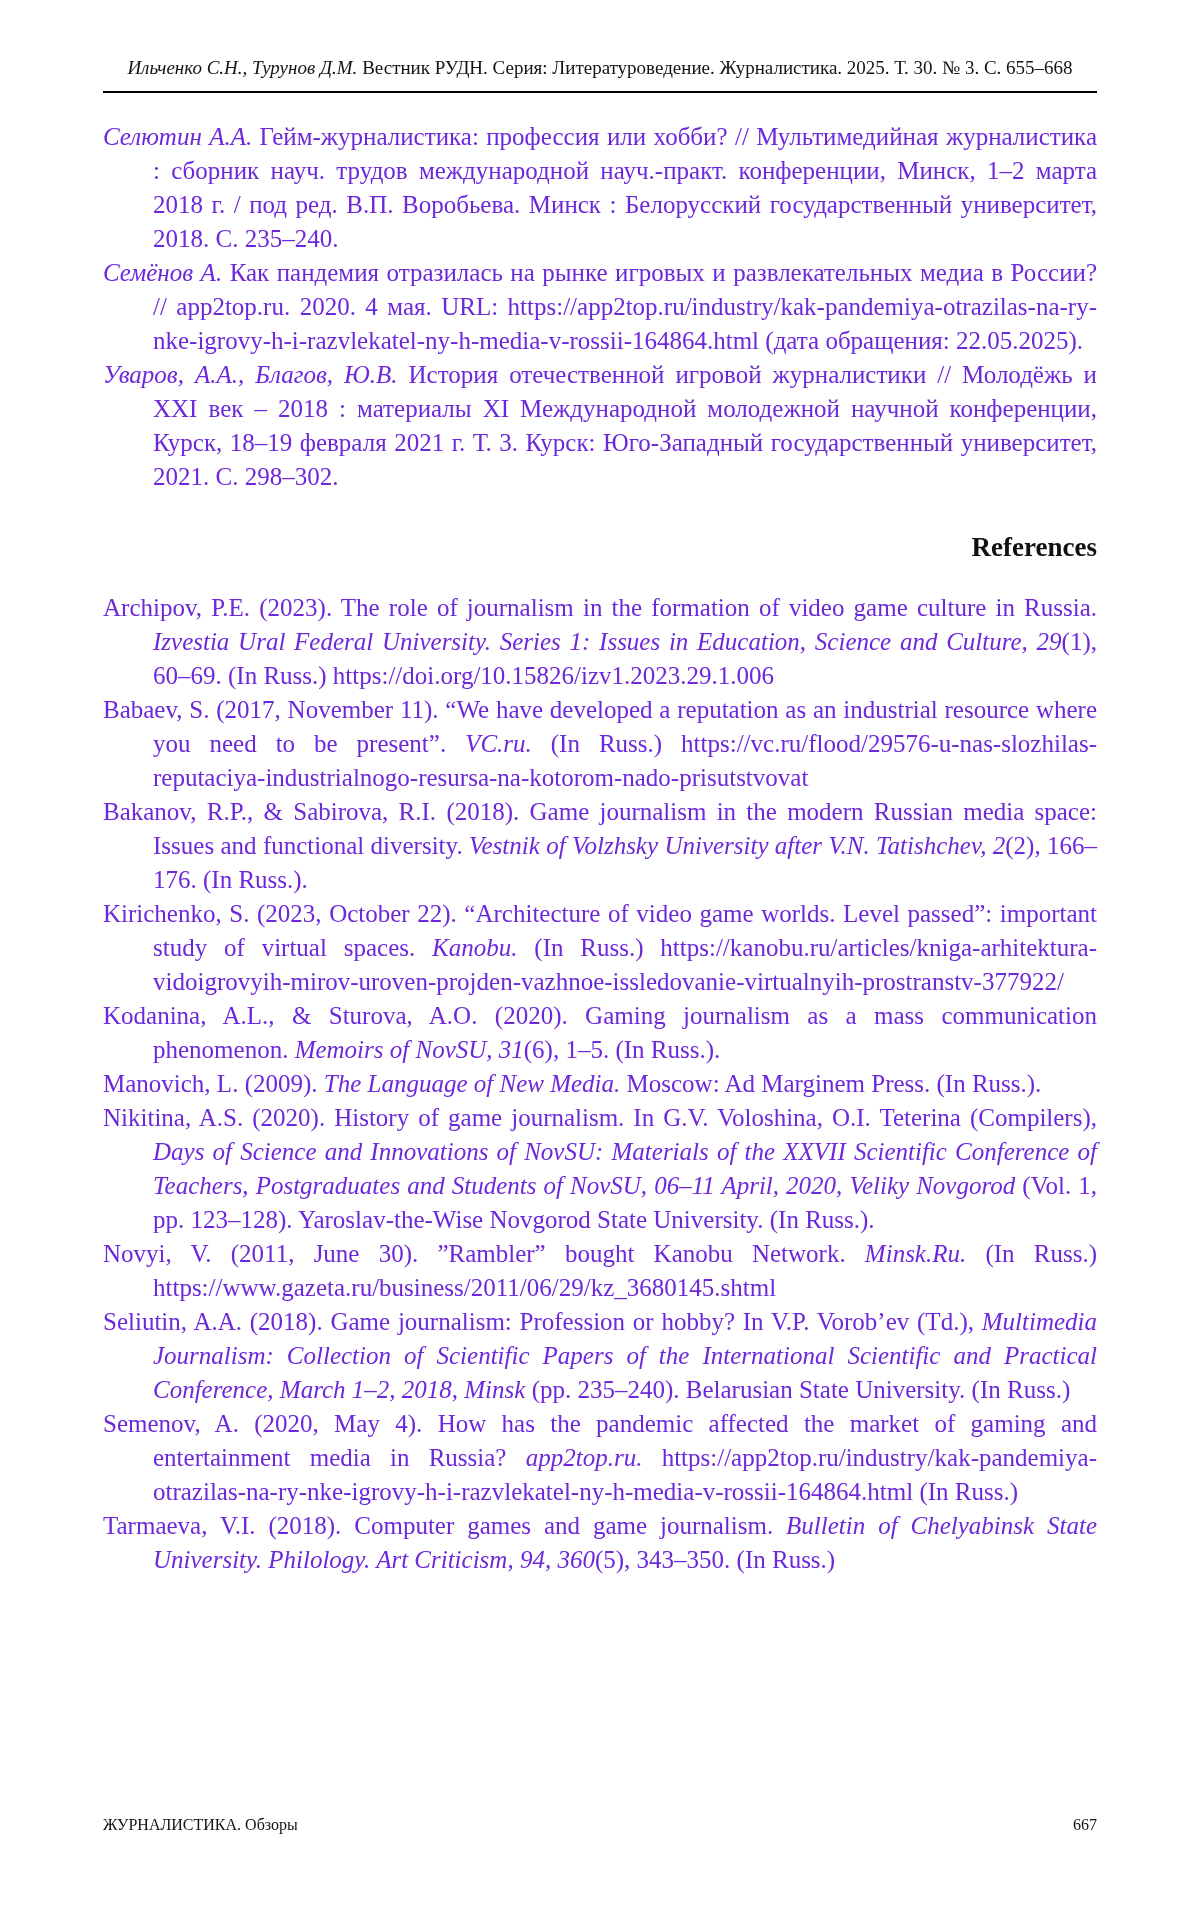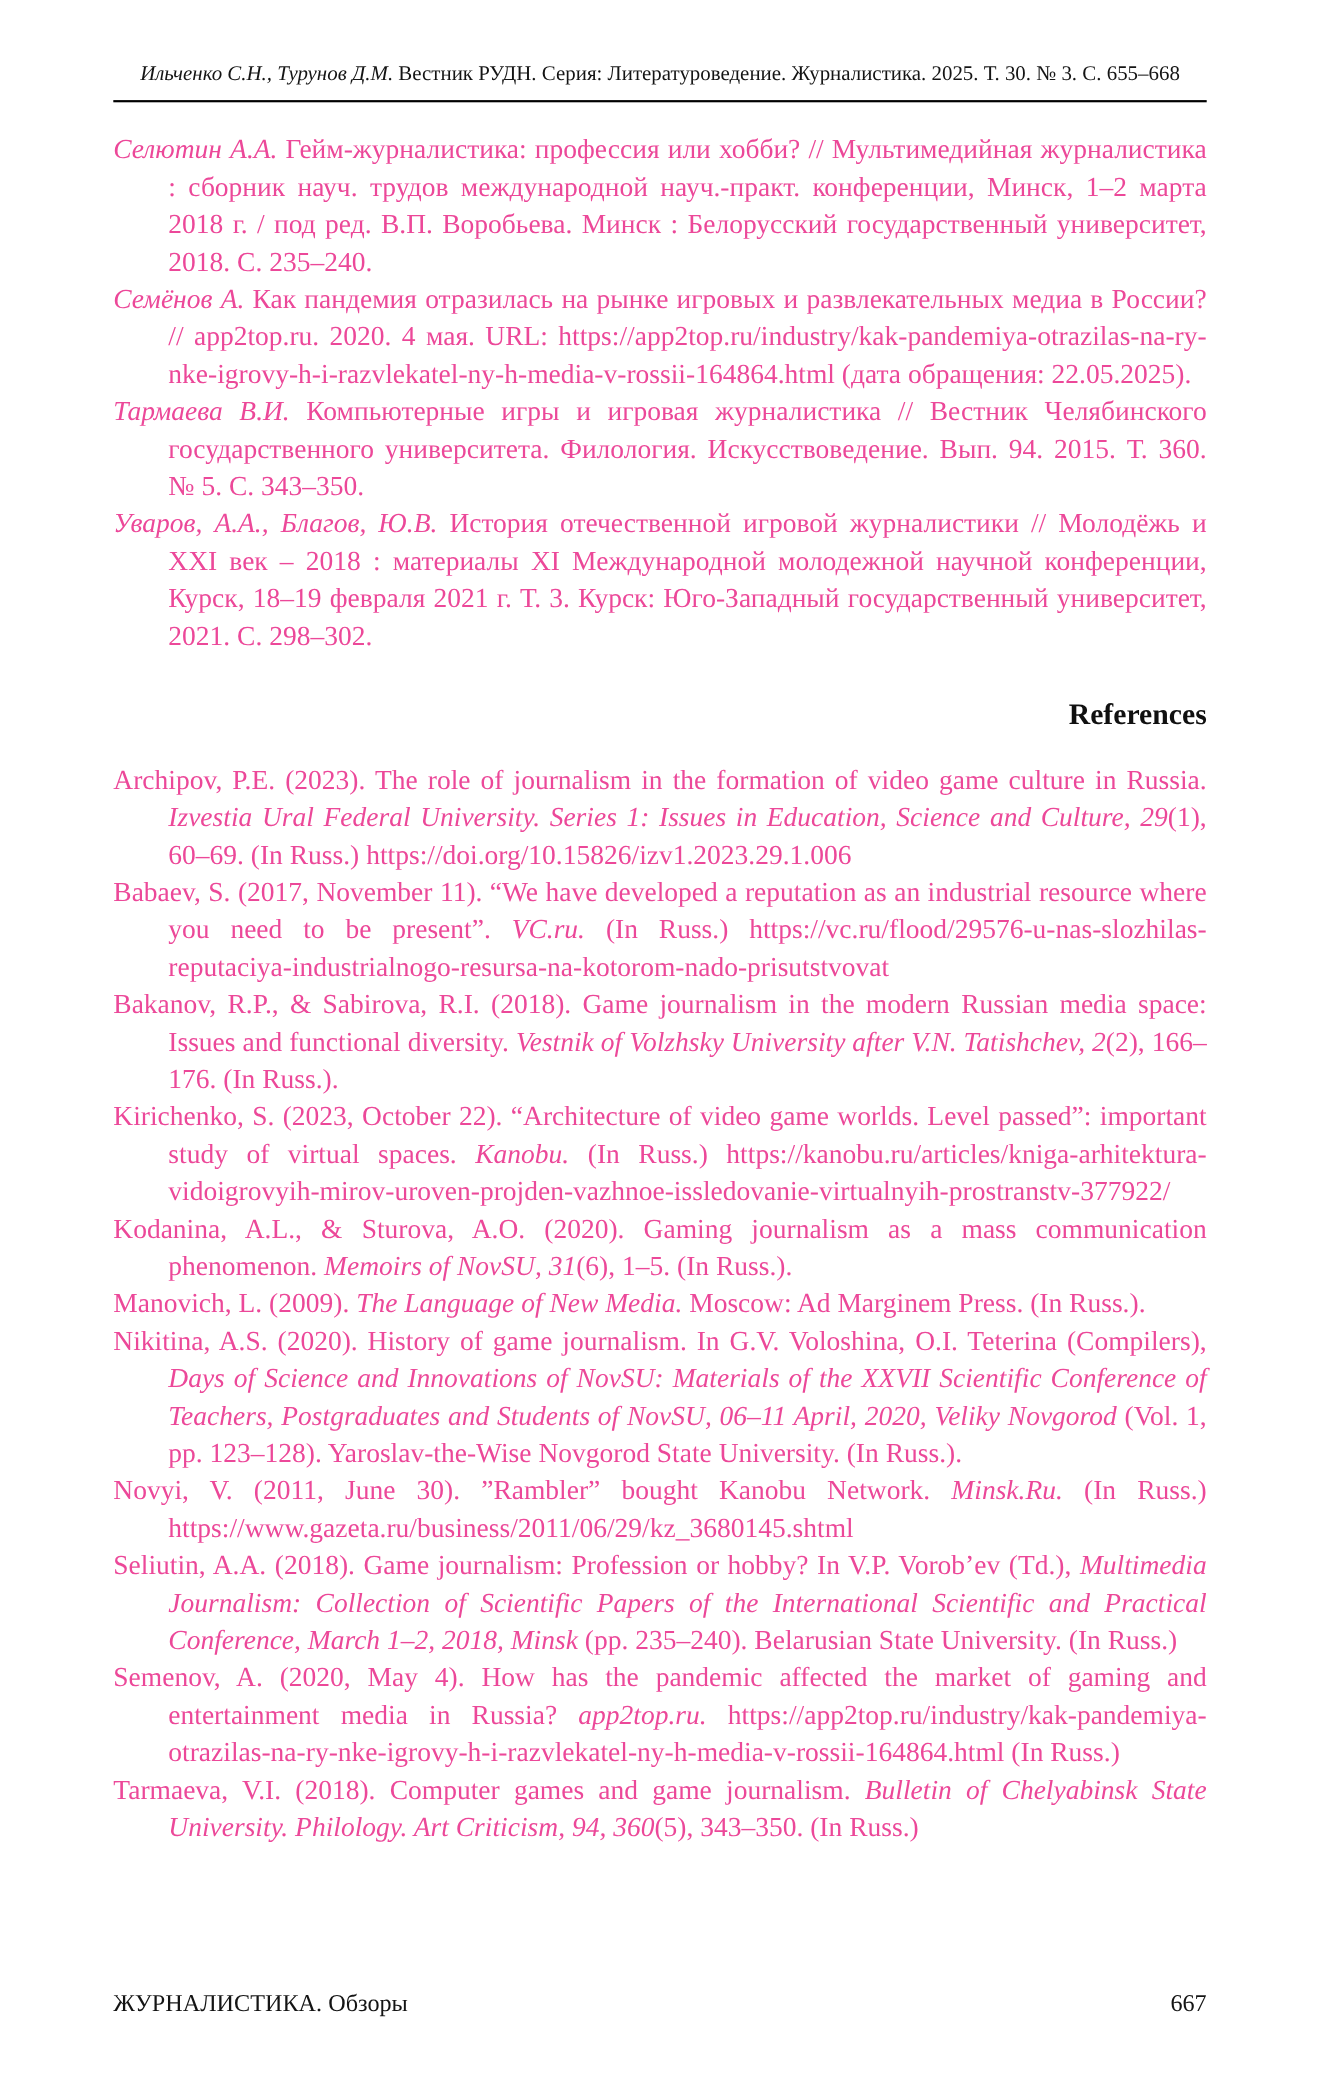--- a/index.html
+++ b/index.html
@@ -42,55 +42,54 @@
     margin-top: 27px;
   }
   .ref {
     margin: 0;
     font-size: 25px;
     line-height: 1.36;
     text-align: justify;
     padding-left: 50px;
     text-indent: -50px;
     overflow-wrap: break-word;
-    color: #ec4899;
+    color: #6d28d9;
   }
   .ref em {
     font-style: italic;
   }
   .references-heading {
     text-align: right;
     font-size: 27px;
     font-weight: bold;
     margin: 38px 0 28px 0;
     color: #101010;
   }
   .page-footer {
     margin-top: auto;
     padding-top: 30px;
     display: flex;
     justify-content: space-between;
     align-items: baseline;
-    font-size: 22px;
+    font-size: 16px;
     color: #141414;
   }
 </style>
 </head>
 <body>
 
 <div class="page">
 
   <div class="running-header"><span class="authors">Ильченко С.Н., Турунов Д.М.</span><span> Вестник РУДН. Серия: Литературоведение. Журналистика. 2025. Т. 30. № 3. С. 655–668</span></div>
 
   <hr class="header-rule">
 
   <div class="refs refs-ru" id="refs-ru">
       <p class="ref"><em>Селютин А.А.</em><span> Гейм-журналистика: профессия или хобби? // Мультимедийная журналистика : сборник науч. трудов международной науч.-практ. конференции, Минск, 1–2 марта 2018 г. / под ред. В.П. Воробьева. Минск : Белорусский государственный университет, 2018. С. 235–240.</span></p>
       <p class="ref"><em>Семёнов А.</em><span> Как пандемия отразилась на рынке игровых и развлекательных медиа в России? // app2top.ru. 2020. 4 мая. URL: https://app2top.ru/industry/kak-pandemiya-otrazilas-na-ry-nke-igrovy-h-i-razvlekatel-ny-h-media-v-rossii-164864.html (дата обращения: 22.05.2025).</span></p>
-      <p class="ref"><em>Тармаева В.И.</em><span> Компьютерные игры и игровая журналистика // Вестник Челябинского государственного университета. Филология. Искусствоведение. Вып. 94. 2015. Т. 360. № 5. С. 343–350.</span></p>
       <p class="ref"><em>Уваров, А.А., Благов, Ю.В.</em><span> История отечественной игровой журналистики // Молодёжь и XXI век – 2018 : материалы XI Международной молодежной научной конференции, Курск, 18–19 февраля 2021 г. Т. 3. Курск: Юго-Западный государственный университет, 2021. С. 298–302.</span></p>
     </div>
 
   <h2 class="references-heading">References</h2>
 
   <div class="refs refs-en" id="refs-en">
       <p class="ref"><span>Archipov, P.E. (2023). The role of journalism in the formation of video game culture in Russia. </span><em>Izvestia Ural Federal University. Series 1: Issues in Education, Science and Culture, 29</em><span>(1), 60–69. (In Russ.) https://doi.org/10.15826/izv1.2023.29.1.006</span></p>
       <p class="ref"><span>Babaev, S. (2017, November 11). “We have developed a reputation as an industrial resource where you need to be present”. </span><em>VC.ru.</em><span> (In Russ.) https://vc.ru/flood/29576-u-nas-slozhilas-reputaciya-industrialnogo-resursa-na-kotorom-nado-prisutstvovat</span></p>
       <p class="ref"><span>Bakanov, R.P., &amp; Sabirova, R.I. (2018). Game journalism in the modern Russian media space: Issues and functional diversity. </span><em>Vestnik of Volzhsky University after V.N. Tatishchev, 2</em><span>(2), 166–176. (In Russ.).</span></p>
       <p class="ref"><span>Kirichenko, S. (2023, October 22). “Architecture of video game worlds. Level passed”: important study of virtual spaces. </span><em>Kanobu.</em><span> (In Russ.) https://kanobu.ru/articles/kniga-arhitektura-vidoigrovyih-mirov-uroven-projden-vazhnoe-issledovanie-virtualnyih-prostranstv-377922/</span></p>

